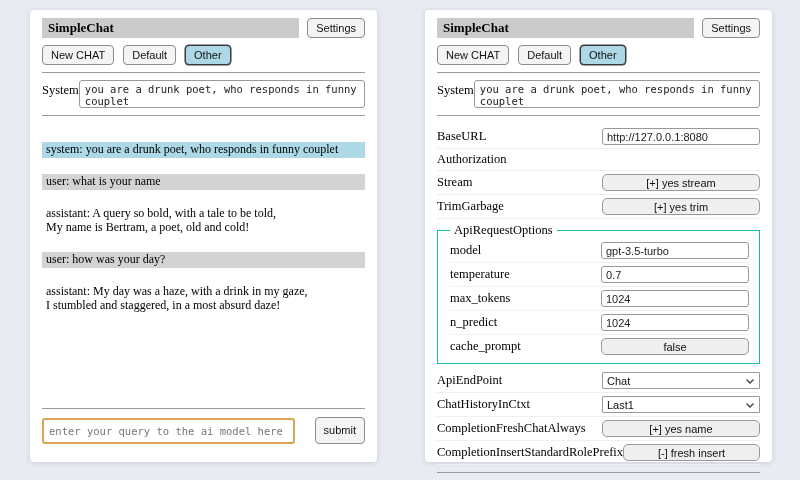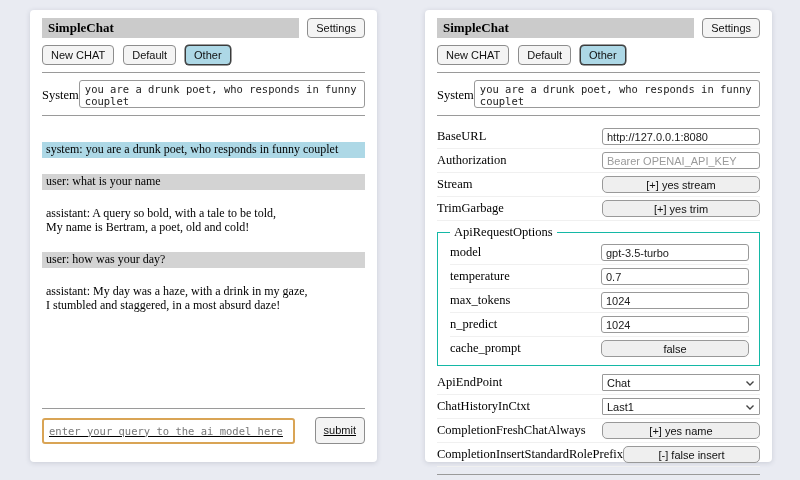--- a/index.html
+++ b/index.html
@@ -50,21 +50,21 @@
     border-color: #3a3a3a;
     box-shadow: 0 0 0 0.5px #3a3a3a;
   }
   hr {
     border: none;
     border-top: 1px solid #9a9a9a;
     margin: 7px 0 6px 0;
     width: 100%;
   }
   
-  .system-row { display: flex; margin: 1px 0 0 0; align-items: center; }
+  .system-row { display: flex; margin: 1px 0 0 0; }
   .system-label { font-size: 12.5px; padding-top: 3px; color: #000; }
   .system-textarea {
     flex: 1;
     height: 28px;
     resize: none;
     font-family: "DejaVu Sans Mono", monospace;
     font-size: 10.5px;
     color: #222;
     border: 1px solid #999;
     border-radius: 3px;
@@ -130,21 +130,21 @@
   }
   fieldset.apiopts {
     border: 1px solid #14b8a6;
     border-radius: 0;
     margin: 4px 0 5px 0;
     padding: 1px 10px 5px 12px;
   }
   fieldset.apiopts legend { font-size: 12.5px; padding: 0 4px; }
   fieldset.apiopts .ctl, fieldset.apiopts .ctlbtn { width: 148px; }
   
-  .query-row { display: flex; gap: 20px; align-items: center; margin-top: 2px; text-decoration: underline; }
+  .query-row { display: flex; gap: 20px; align-items: center; margin-top: 2px; }
   .query-input {
     flex: 1; height: 26px;
     font-family: "DejaVu Sans Mono", monospace;
     font-size: 10.5px;
     border: 1px solid #999;
     border-radius: 3px;
     padding: 0 5px;
     color: #222;
   }
   .query-input::placeholder { color: #777; }
@@ -206,21 +206,20 @@
     </div>
     <hr>
 
     <div class="settings-list">
       <div class="srow">
         <span class="slabel">BaseURL</span>
         <input class="ctl" value="http://127.0.0.1:8080" style="">
       </div>
       <div class="srow">
         <span class="slabel">Authorization</span>
-        <input class="ctl" placeholder="Bearer OPENAI_API_KEY" style="">
       </div>
       <div class="srow">
         <span class="slabel">Stream</span>
         <button class="ctlbtn">[+] yes stream</button>
       </div>
       <div class="srow">
         <span class="slabel">TrimGarbage</span>
         <button class="ctlbtn">[+] yes trim</button>
       </div>
 
@@ -265,21 +264,21 @@
               <path d="M1.5 3.5 L5 7 L8.5 3.5" fill="none" stroke="#444" stroke-width="1.4"></path>
             </svg>
         </div>
       </div>
       <div class="srow">
         <span class="slabel">CompletionFreshChatAlways</span>
         <button class="ctlbtn">[+] yes name</button>
       </div>
       <div class="srow">
         <span class="slabel">CompletionInsertStandardRolePrefix</span>
-        <button class="ctlbtn">[-] false insert</button>
+        <button class="ctlbtn">[-] fresh insert</button>
       </div>
     </div>
 
     <hr>
 
   </section>
 
 </div>
 
 </body></html>

